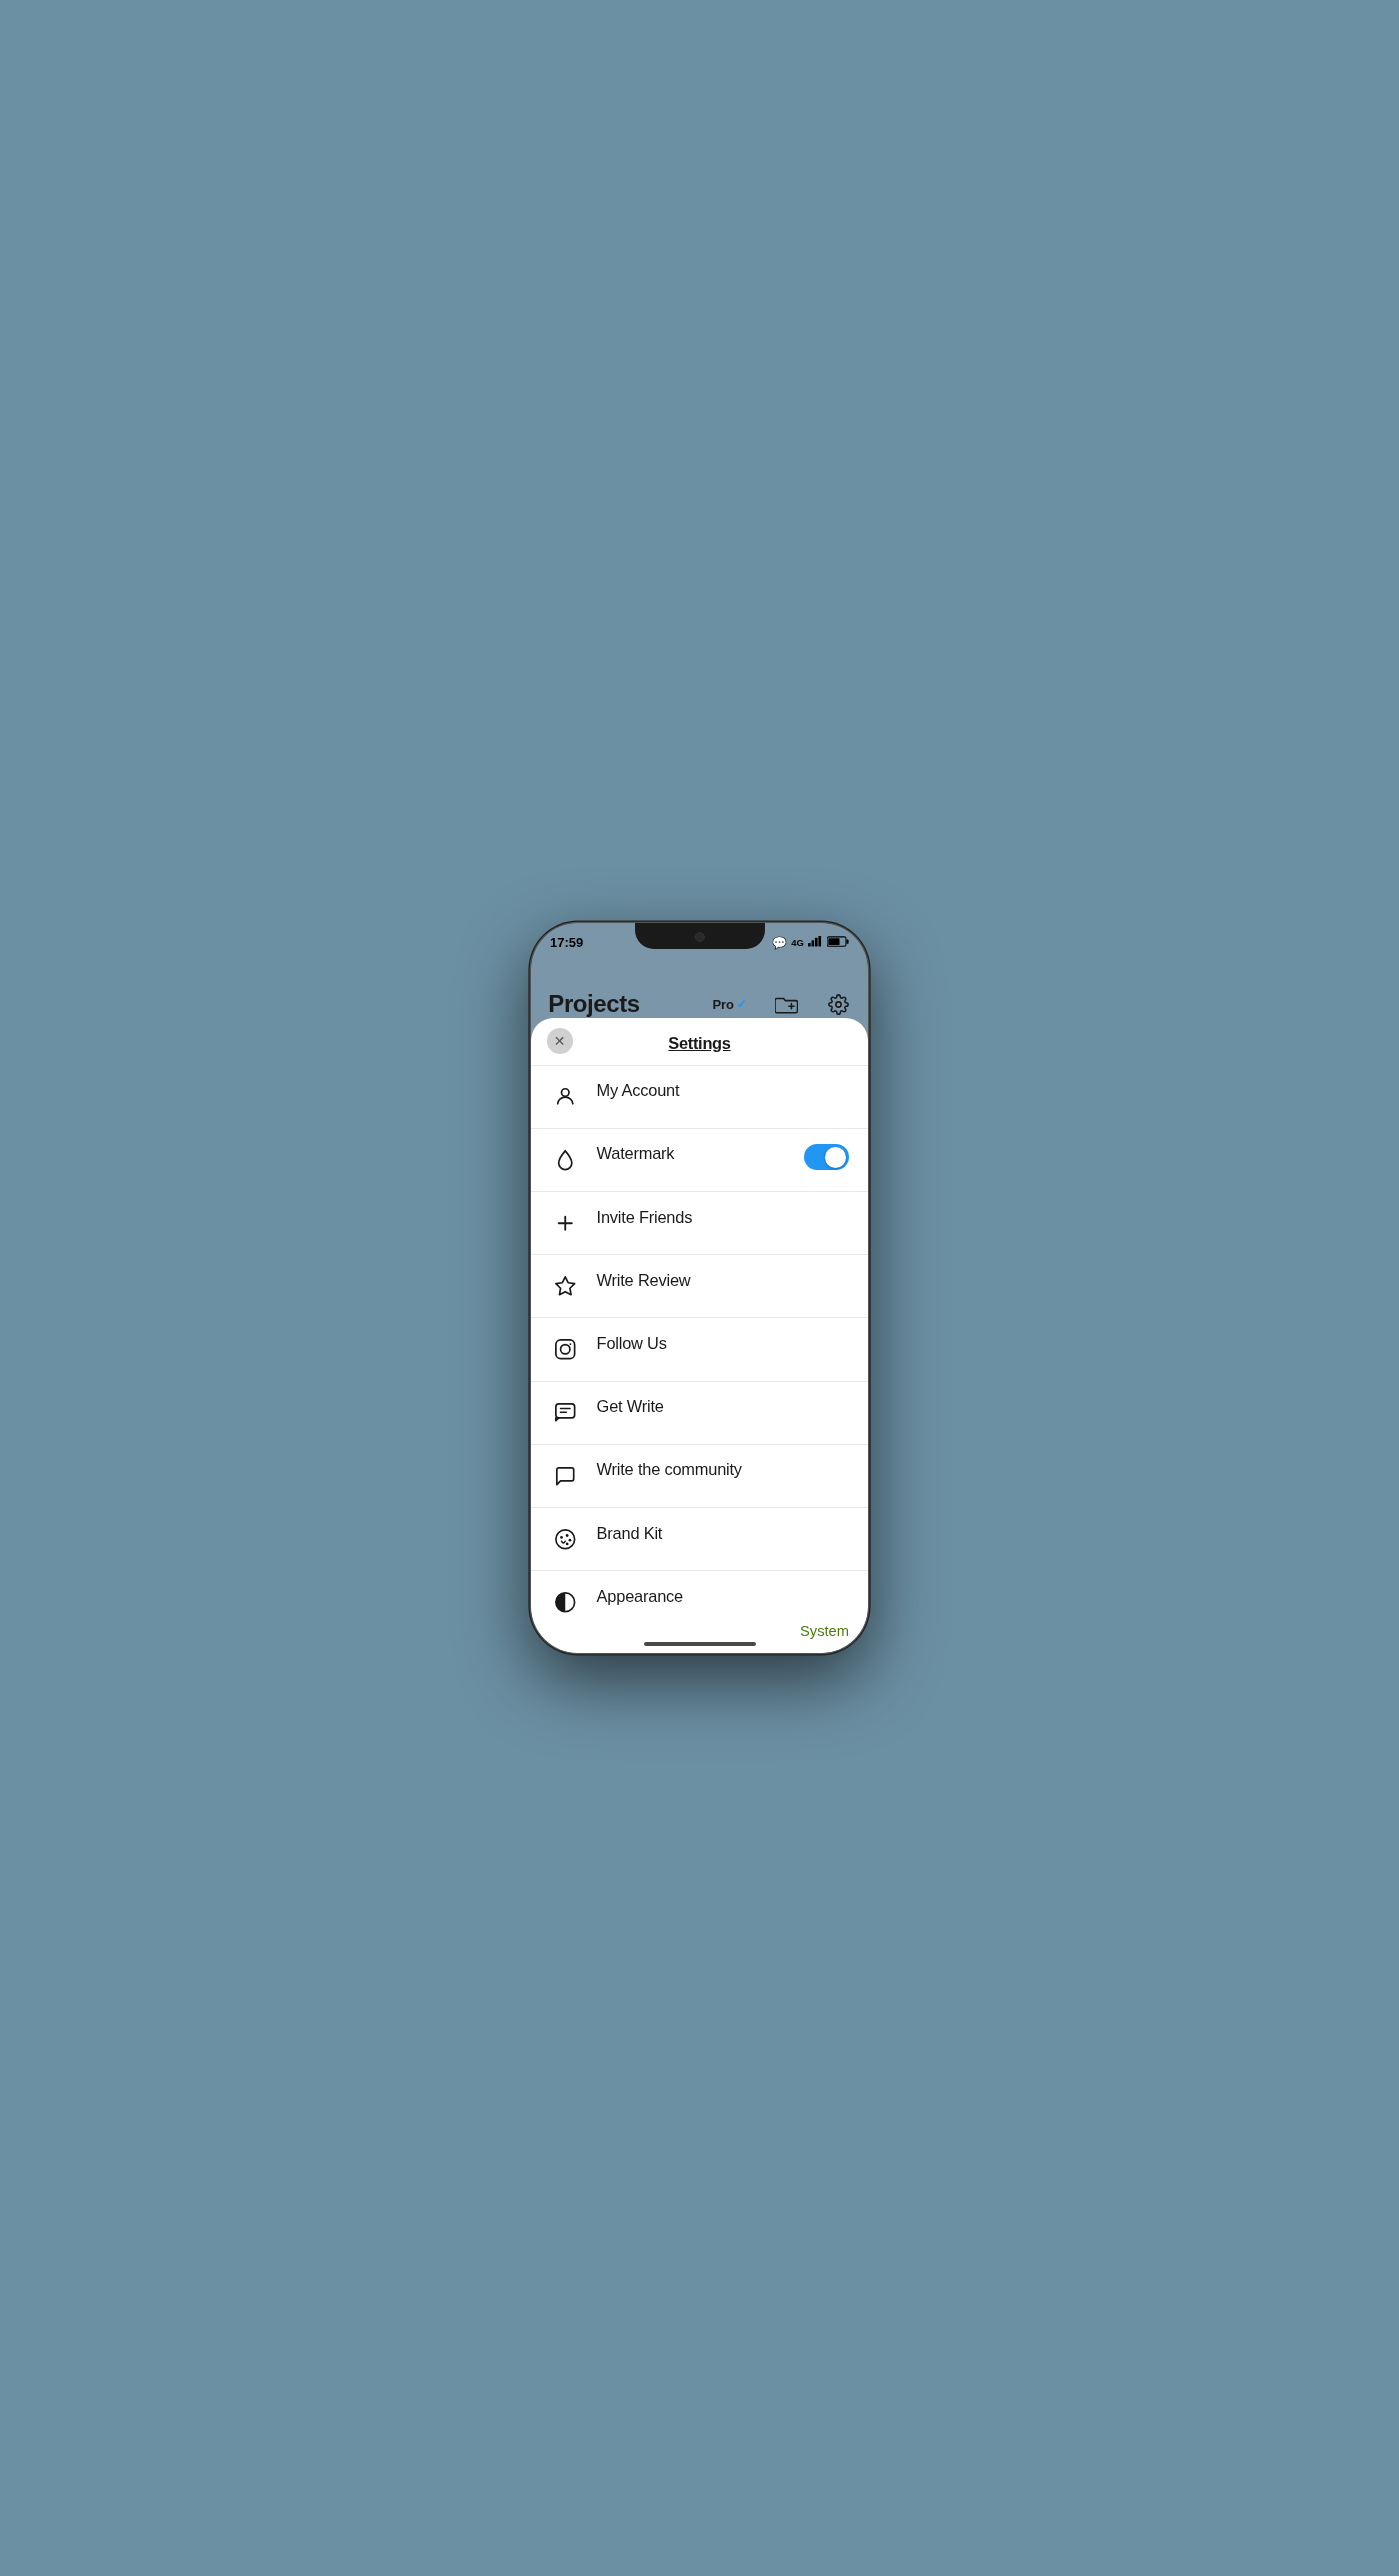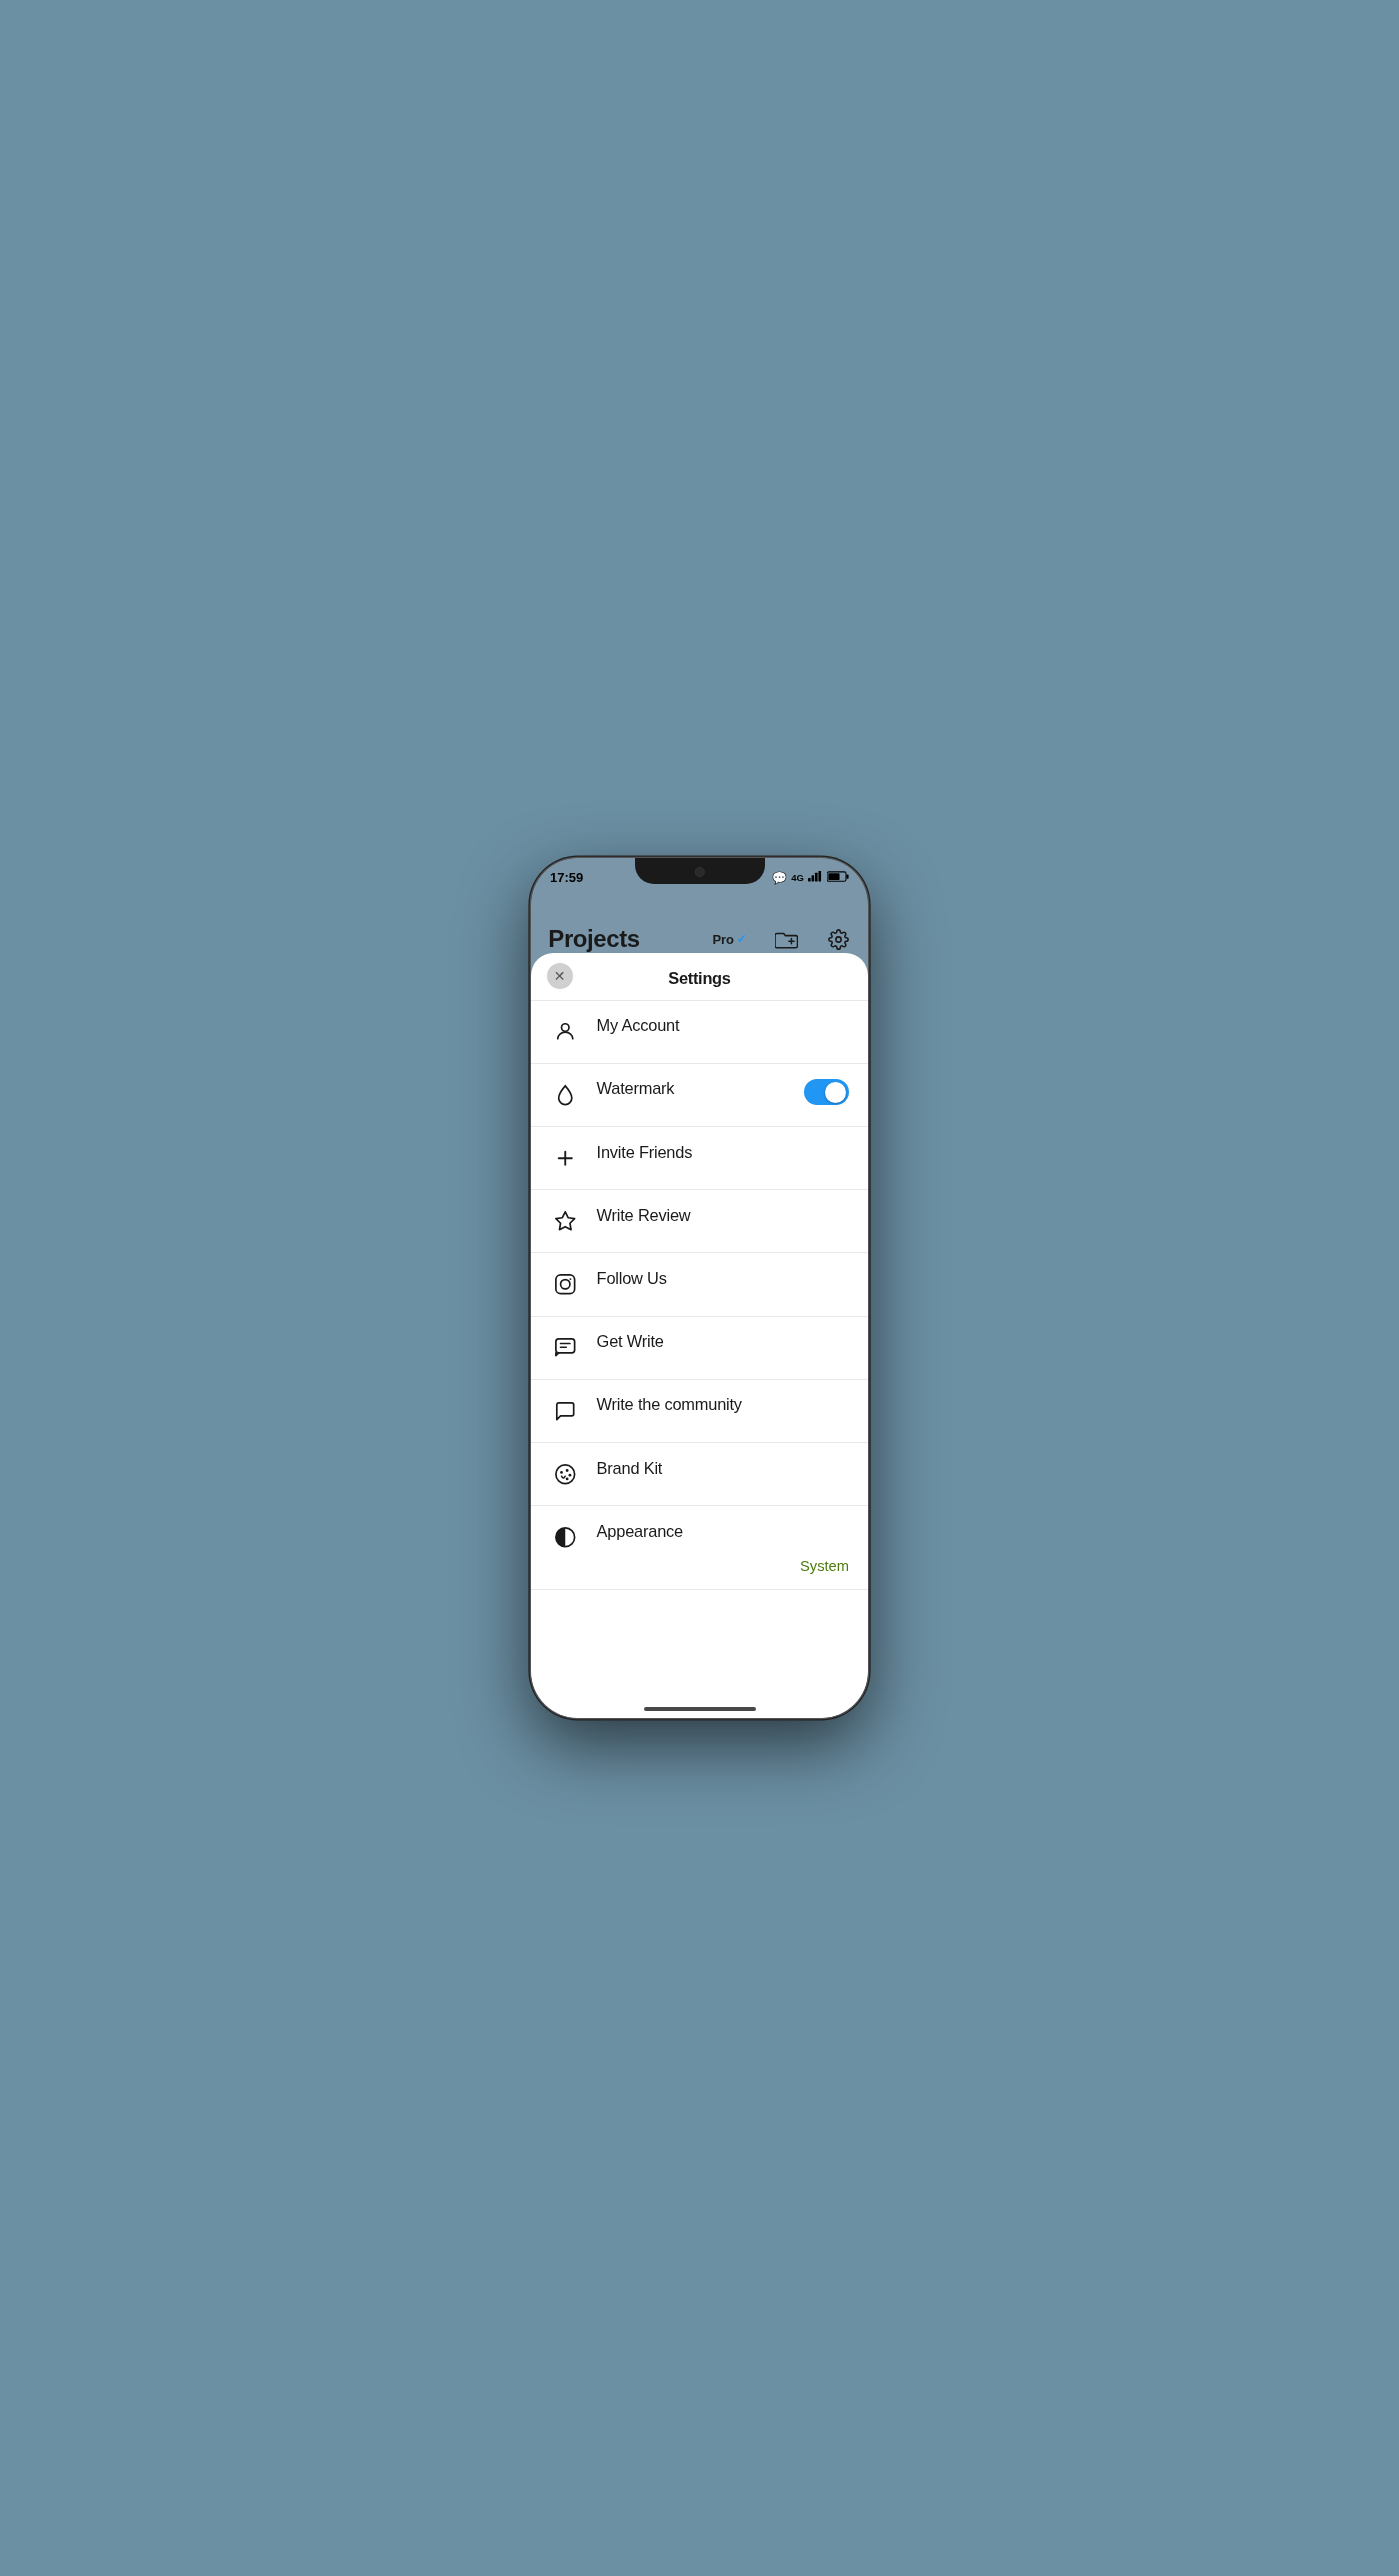--- a/index.html
+++ b/index.html
@@ -8,21 +8,21 @@
       background-color: #6b8fa3;
       display: flex;
       justify-content: center;
       align-items: center;
       min-height: 100vh;
       font-family: -apple-system, BlinkMacSystemFont, 'Helvetica Neue', sans-serif;
     }
 
     .phone-outer {
       width: 337px;
-      height: 860px;
+      height: 730px;
       background: linear-gradient(160deg, #3a3a3a 0%, #1a1a1a 40%, #2a2a2a 100%);
       border-radius: 47px;
       position: relative;
       box-shadow:
         0 0 0 1.3px #555,
         0 0 0 2.6px #222,
         0 26px 69px rgba(0,0,0,0.6),
         inset 0 0 0 0.9px #666;
       overflow: hidden;
     }
@@ -182,20 +182,21 @@
       padding: 15.6px 17.3px 12px 17.3px;
       position: relative;
       border-bottom: 0.9px solid #e8e8e8;
     }
 
     .modal-title {
       font-size: 16.4px;
       font-weight: 700;
       color: #1a1a1a;
       letter-spacing: -0.3px;
+      text-decoration: underline;
     }
 
     .close-button {
       position: absolute;
       left: 15.6px;
       top: 50%;
       transform: translateY(-50%);
       width: 26px;
       height: 26px;
       background: #d0d0d0;

